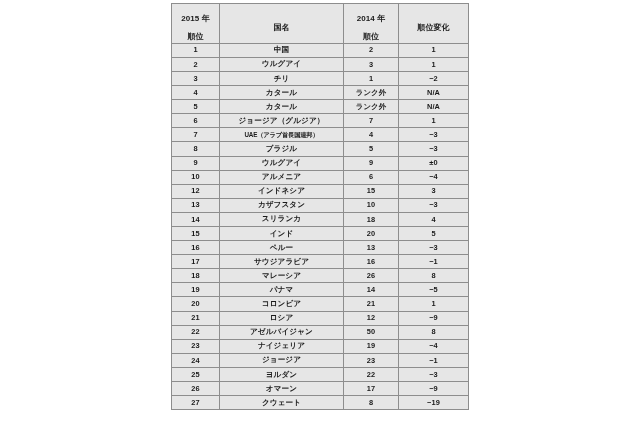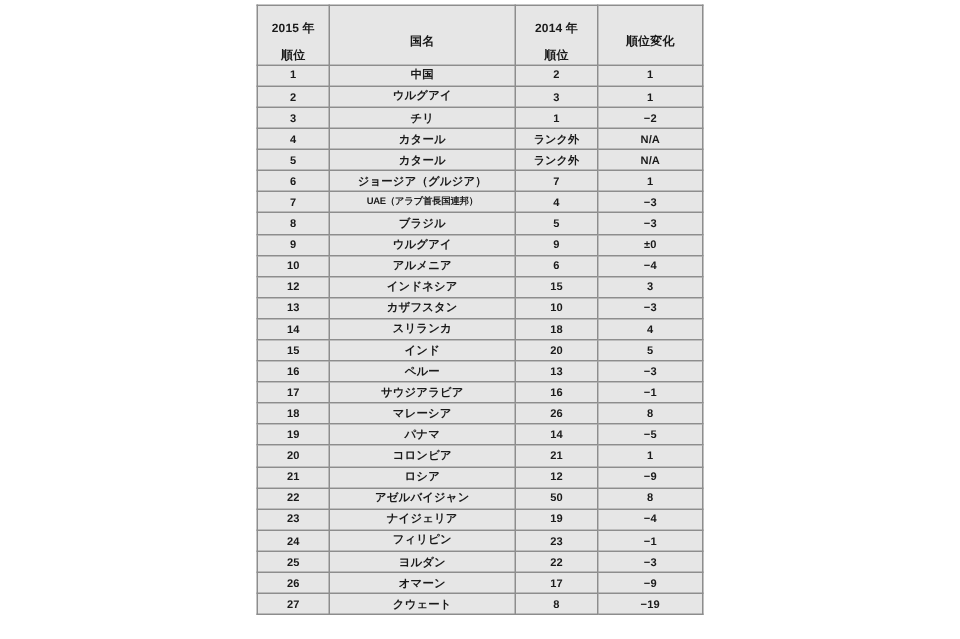--- a/index.html
+++ b/index.html
@@ -246,21 +246,21 @@
             <td class="change">8</td>
           </tr>
           <tr>
             <td class="num">23</td>
             <td class="country">ナイジェリア</td>
             <td class="num">19</td>
             <td class="change">−4</td>
           </tr>
           <tr>
             <td class="num">24</td>
-            <td class="country">フィリピン</td>
+            <td class="country">ジョージア</td>
             <td class="num">23</td>
             <td class="change">−1</td>
           </tr>
           <tr>
             <td class="num">25</td>
             <td class="country">ヨルダン</td>
             <td class="num">22</td>
             <td class="change">−3</td>
           </tr>
           <tr>

